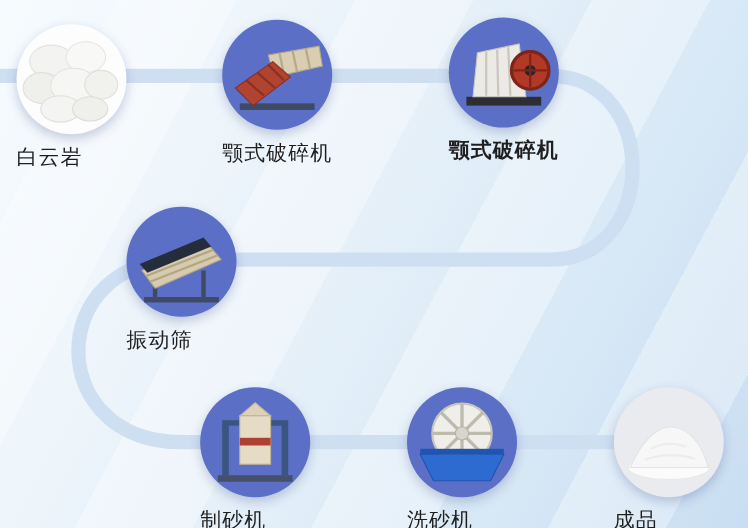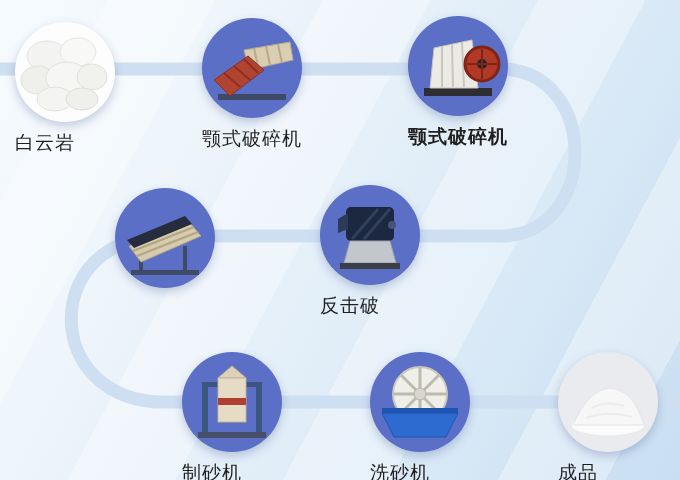--- a/index.html
+++ b/index.html
@@ -103,36 +103,23 @@
       <svg width="100" height="100" viewBox="0 0 100 100">
         <line x1="26" y1="70" x2="26" y2="84" stroke="#3e4a66" stroke-width="4"></line>
         <line x1="70" y1="58" x2="70" y2="84" stroke="#3e4a66" stroke-width="4"></line>
         <rect x="16" y="82" width="68" height="5" fill="#3e4a66"></rect>
         <polygon points="14,58 74,34 86,48 26,74" fill="#d6cbae" stroke="#b3a683"></polygon>
         <line x1="18" y1="63" x2="79" y2="39" stroke="#b3a683" stroke-width="2"></line>
         <line x1="22" y1="68" x2="83" y2="44" stroke="#b3a683" stroke-width="2"></line>
         <polygon points="12,52 70,28 77,36 19,60" fill="#252d3d"></polygon>
       </svg>
     </div>
+    <div class="label">振动筛</div>
   </div>
 
-  <div class="node n5">
-    <div class="circle">
-      <svg width="100" height="100" viewBox="0 0 100 100">
-        <rect x="26" y="22" width="48" height="34" rx="5" fill="#1c2740"></rect>
-        <line x1="32" y1="54" x2="58" y2="24" stroke="#32405e" stroke-width="3"></line>
-        <line x1="44" y1="54" x2="70" y2="24" stroke="#32405e" stroke-width="3"></line>
-        <polygon points="18,34 28,28 28,44 18,48" fill="#2c3a58"></polygon>
-        <polygon points="30,56 70,56 76,78 24,78" fill="#c2c6cd" stroke="#9aa0a8"></polygon>
-        <rect x="20" y="78" width="60" height="6" fill="#3a3f48"></rect>
-        <circle cx="72" cy="40" r="4" fill="#43557c"></circle>
-      </svg>
-    </div>
-    <div class="label">反击破</div>
-  </div>
 
   <div class="node n6">
     <div class="circle">
       <svg width="100" height="100" viewBox="0 0 100 100">
         <rect x="20" y="30" width="60" height="5" fill="#3c5480"></rect>
         <rect x="20" y="34" width="6" height="46" fill="#3c5480"></rect>
         <rect x="74" y="34" width="6" height="46" fill="#3c5480"></rect>
         <polygon points="36,26 50,14 64,26" fill="#dcd2ba" stroke="#c3b493"></polygon>
         <rect x="36" y="26" width="28" height="44" fill="#e6dcc6" stroke="#c3b493"></rect>
         <rect x="36" y="46" width="28" height="7" fill="#ad4030"></rect>

